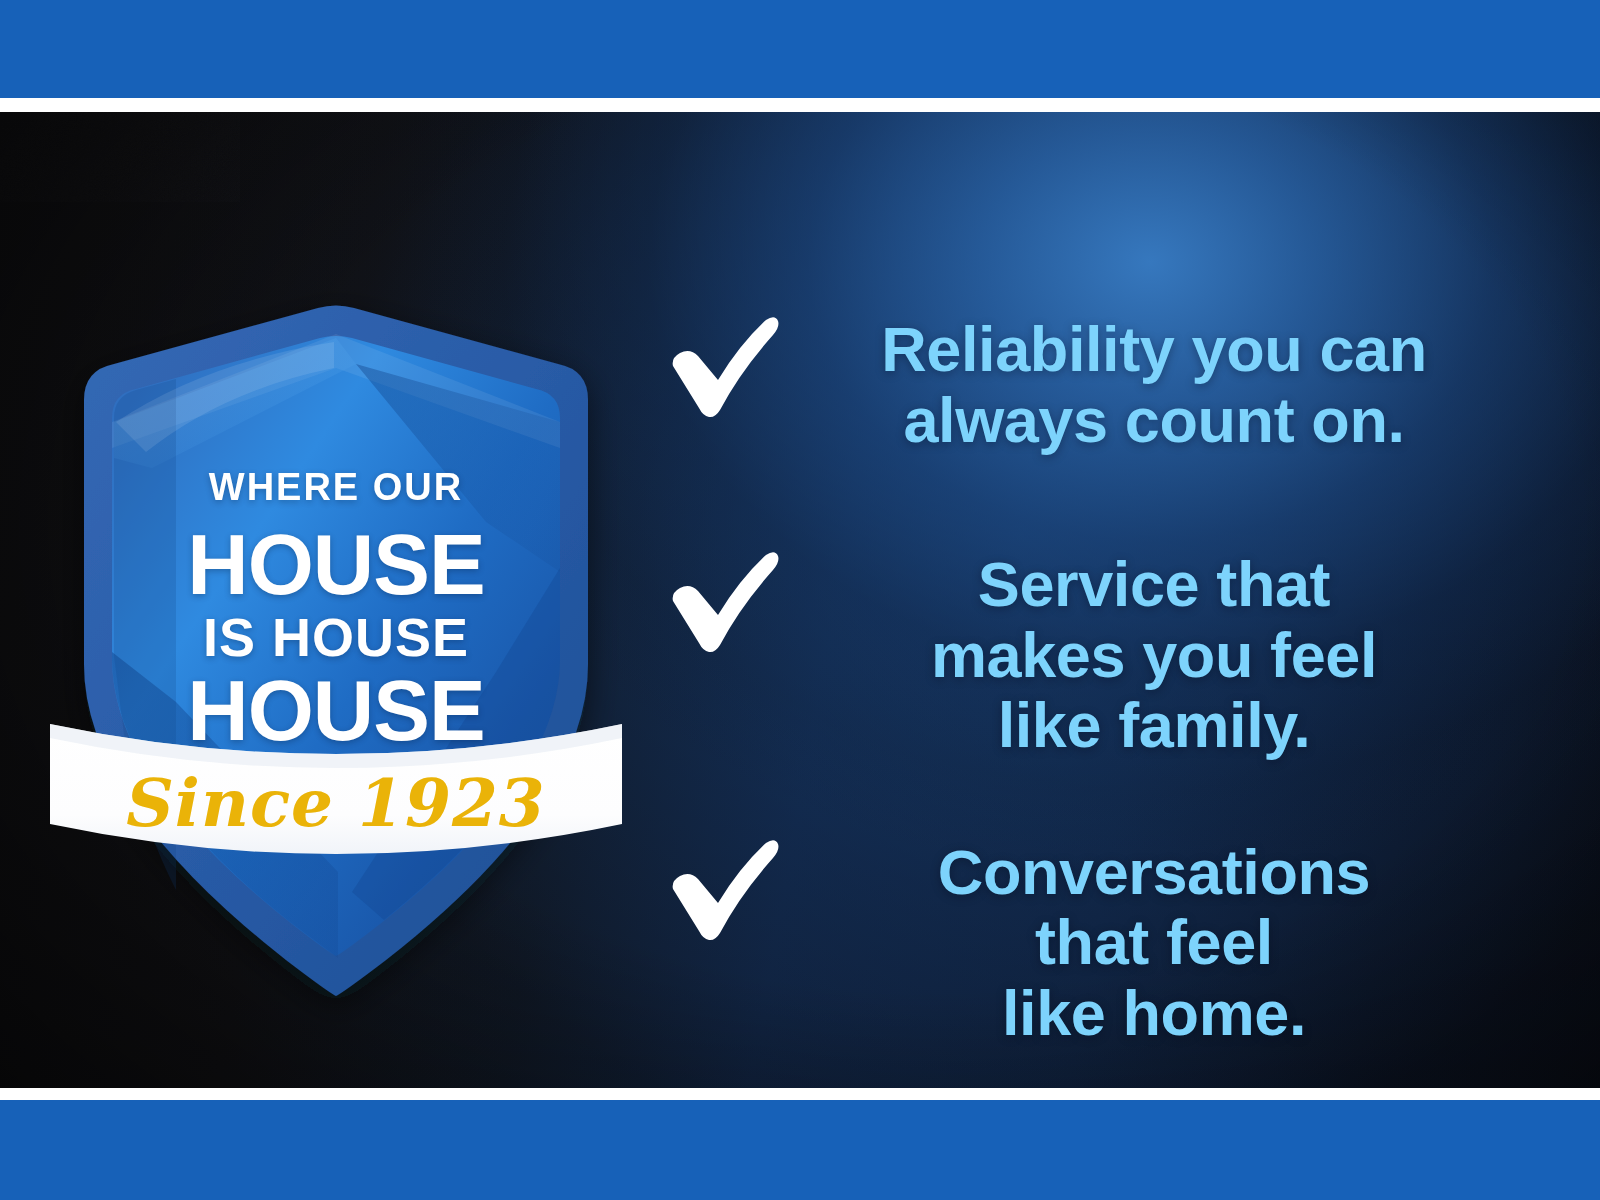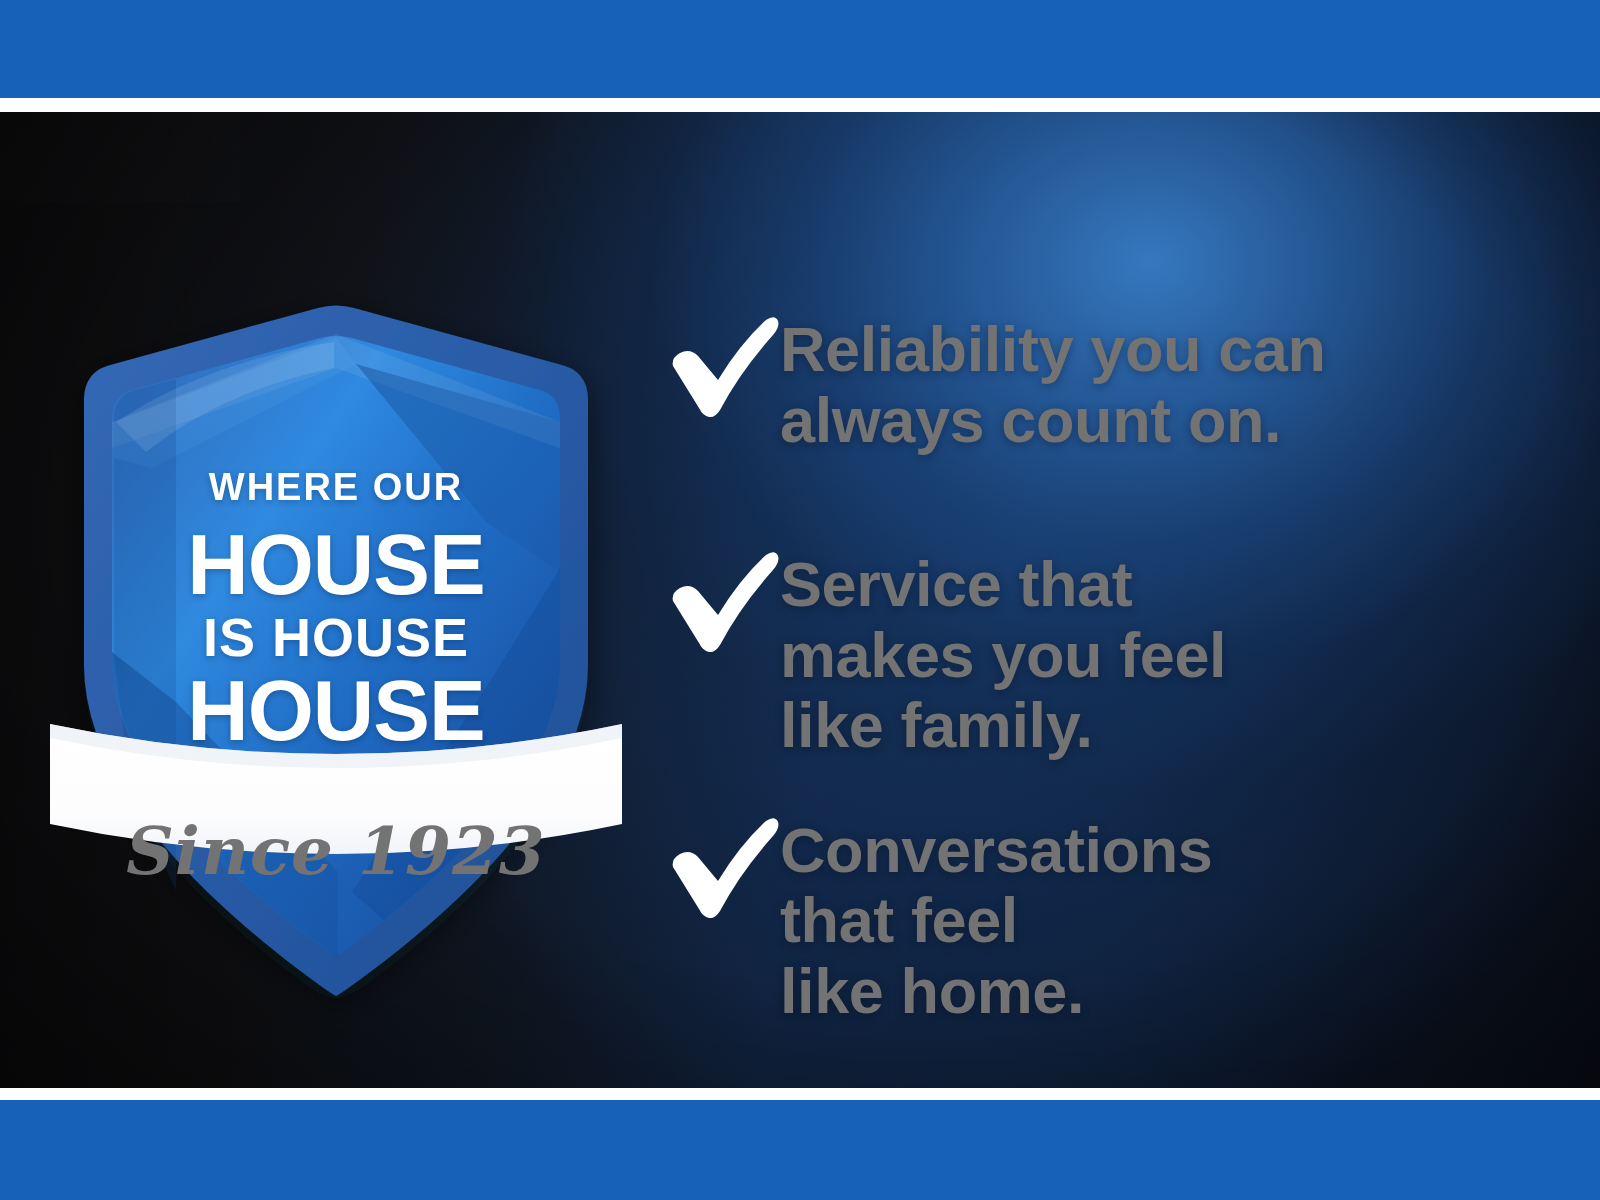--- a/index.html
+++ b/index.html
@@ -73,45 +73,45 @@
              font-size:38px; letter-spacing:2.0px; transform:scaleX(1.0); }
   .st-house1{ position:absolute; top:250px; left:0; width:560px;
              font-size:85px; letter-spacing:-1px; }
   .st-isyour{ position:absolute; top:338px; left:0; width:560px;
              font-size:54px; letter-spacing:1px; }
   .st-house2{ position:absolute; top:396px; left:0; width:560px;
              font-size:85px; letter-spacing:-1px; }
 
   .ribbon-text{
     position:absolute; left:0; top:498px; width:560px;
-    text-align:center; color:#737373;
+    text-align:center; color:#eab308;
     font-family:"DejaVu Serif", serif;
     font-style:italic; font-weight:bold;
     font-size:66px; line-height:1;
     letter-spacing:1px;
     pointer-events:none;
-    margin-top:48px;
   }
 
   
   #benefits{ position:absolute; left:668px; top:200px; width:860px; }
   .benefit{ position:relative; display:flex; align-items:flex-start; margin-bottom:86px; }
   .benefit:last-child{ margin-bottom:0; }
   .check{ flex:0 0 112px; width:112px; height:104px; margin-top:2px; }
   .check svg{ display:block; width:112px; height:104px; overflow:visible; }
   .benefit-text{
-    flex:1 1 auto; color:#737373;
+    flex:1 1 auto; color:#7dd3fc;
     font-size:63px; font-weight:bold; line-height:1.12;
     letter-spacing:-0.4px;
     text-shadow:0 2px 10px rgba(0,8,24,.35);
     white-space:pre-line;
     padding-top:2px;
+    text-align:center;
   }
   .b1{ margin-bottom:92px; }
-  .b2{ margin-bottom:52px; }
+  .b2{ margin-bottom:74px; }
 </style>
 </head>
 <body>
 
 <div id="stage">
 
   <div class="brandbar top"></div>
   <div class="whitegap top"></div>
 
   <div id="canvas">

